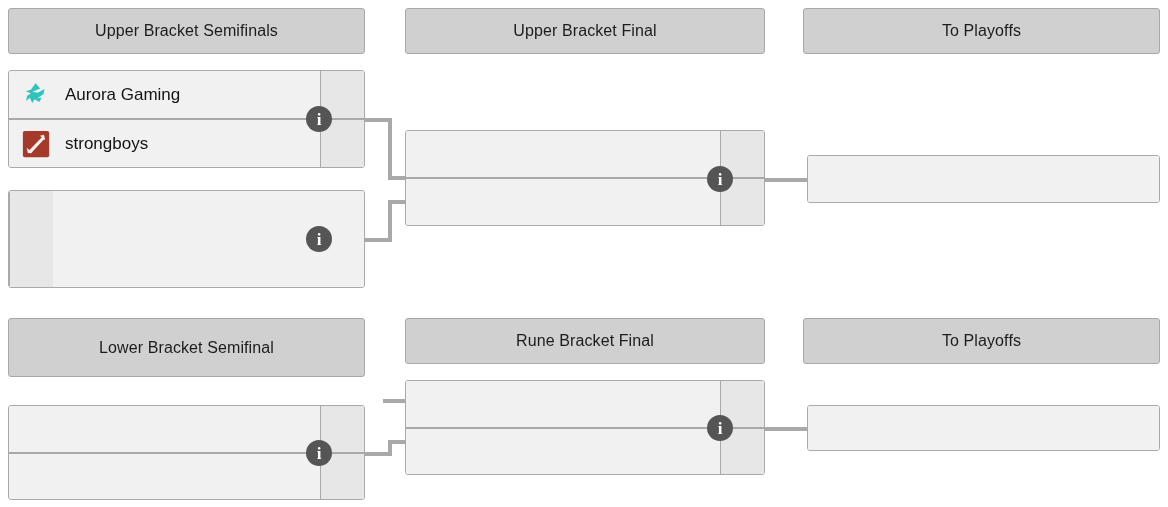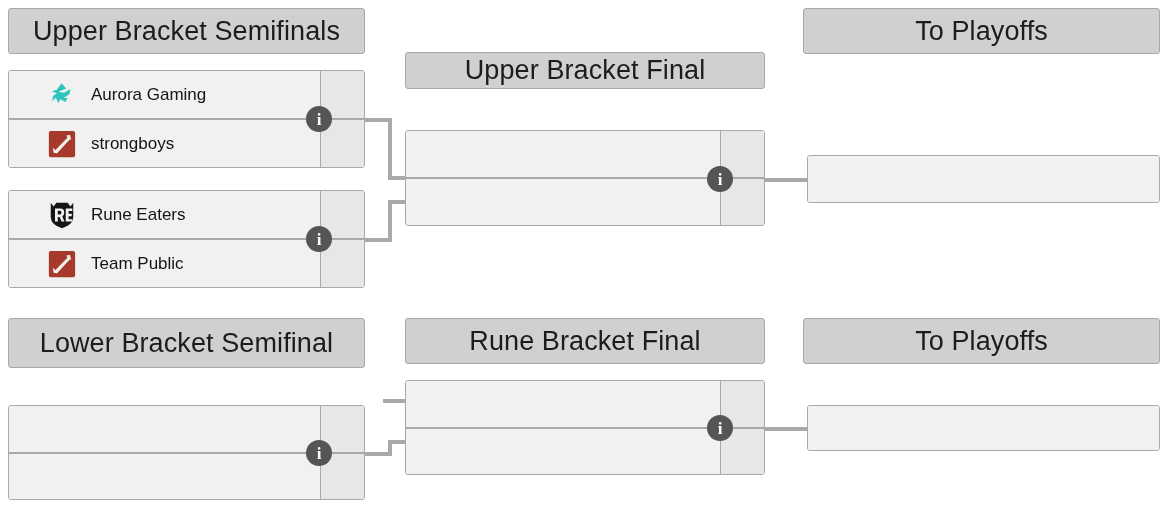--- a/index.html
+++ b/index.html
@@ -22,21 +22,21 @@
   
   .round-header {
     position: absolute;
     box-sizing: border-box;
     background: #d0d0d0;
     border: 1px solid #a8a8a8;
     border-radius: 3px;
     display: flex;
     align-items: center;
     justify-content: center;
-    font-size: 27px;
+    font-size: 16px;
     color: #1c1c1c;
     letter-spacing: .1px;
     white-space: nowrap;
   }
 
   
   .match {
     position: absolute;
     box-sizing: border-box;
     border: 1px solid #a9a9a9;
@@ -46,21 +46,20 @@
     flex-direction: column;
     overflow: hidden;
   }
   .match-row {
     box-sizing: border-box;
     flex: 1 1 0;
     display: flex;
     align-items: center;
     background: #f1f1f1;
     min-height: 0;
-    padding-left: 26px;
   }
   .match-row + .match-row {
     border-top: 2px solid #a9a9a9;
     text-align: right;
   }
   .opp {
     flex: 1 1 auto;
     display: flex;
     align-items: center;
     min-width: 0;
@@ -126,21 +125,21 @@
   }
 </style>
 </head>
 <body>
 
 <div class="stage">
 
   <div class="round-header" style="left:8px; top:8px; width:357px; height:46px;">
     <span>Upper Bracket Semifinals</span>
   </div>
-  <div class="round-header" style="left:405px; top:8px; width:360px; height:37px;margin-top:44px;">
+  <div class="round-header" style="left:405px; top:8px; width:360px; height:46px;">
     <span>Upper Bracket Final</span>
   </div>
   <div class="round-header" style="left:803px; top:8px; width:357px; height:46px;">
     <span>To Playoffs</span>
   </div>
 
   <div class="conn conn-h" style="left:365px; top:118px; width:27px;"></div>
   <div class="conn conn-v" style="left:388px; top:118px; height:62px;"></div>
   <div class="conn conn-h" style="left:388px; top:176px; width:20px;"></div>
 
@@ -170,40 +169,20 @@
         </svg>
         <span class="team-name">strongboys</span>
       </div>
       <div class="score-cell"></div>
     </div>
   </div>
   <div class="info-icon" style="left:306px; top:106px;">i</div>
 
   <div class="match" style="left:8px; top:190px; width:357px; height:98px;">
     <div class="match-row">
-      <div class="opp">
-        <svg class="logo" viewBox="0 0 32 32">
-          <path d="M4 3 L7 7 L10 3 L16 3 L22 3 L25 7 L28 3 L28 18 Q28 26 16 30 Q4 26 4 18 Z" fill="#141414"></path>
-          <path d="M8.5 9 L8.5 23 L11.5 23 L11.5 18 L13.5 18 L15.5 23 L18.5 23 L16.3 17.4 Q18.4 16.3 18.4 13.3 Q18.4 9 14 9 Z M11.5 11.5 L13.8 11.5 Q15.4 11.5 15.4 13.3 Q15.4 15.4 13.8 15.4 L11.5 15.4 Z" fill="#f1f1f1"></path>
-          <path d="M20 9 L27 9 L27 11.6 L23 11.6 L23 14.6 L26.4 14.6 L26.4 17.2 L23 17.2 L23 20.4 L27 20.4 L27 23 L20 23 Z" fill="#f1f1f1"></path>
-        </svg>
-        <span class="team-name">Rune Eaters</span>
-      </div>
-      <div class="score-cell"></div>
-    </div>
-    <div class="match-row">
-      <div class="opp">
-        <svg class="logo" viewBox="0 0 32 32">
-          <rect x="2" y="2" width="28" height="28" rx="2" fill="#a53a2a"></rect>
-          <path d="M7 24.5 L23.5 7.5 L25 10.5 L10.5 26 Z" fill="#f4f1ef"></path>
-          <path d="M24.5 6.2 L25.8 12 L20.2 7.2 Z" fill="#f4f1ef"></path>
-          <path d="M7.4 25.8 L6.1 20 L11.7 24.8 Z" fill="#f4f1ef"></path>
-        </svg>
-        <span class="team-name">Team Public</span>
-      </div>
       <div class="score-cell"></div>
     </div>
   </div>
   <div class="info-icon" style="left:306px; top:226px;">i</div>
 
   <div class="match" style="left:405px; top:130px; width:360px; height:96px;">
     <div class="match-row">
       <div class="opp">
         <span class="team-name"></span>
       </div>
@@ -219,21 +198,21 @@
   <div class="info-icon" style="left:707px; top:166px;">i</div>
 
   <div class="match single" style="left:807px; top:155px; width:353px; height:48px;">
     <div class="match-row">
       <div class="opp">
         <span class="team-name"></span>
       </div>
     </div>
   </div>
 
-  <div class="round-header" style="left:8px; top:318px; width:357px; height:50px;">
+  <div class="round-header" style="left:8px; top:318px; width:357px; height:59px;">
     <span>Lower Bracket Semifinal</span>
   </div>
   <div class="round-header" style="left:405px; top:318px; width:360px; height:46px;">
     <span>Rune Bracket Final</span>
   </div>
   <div class="round-header" style="left:803px; top:318px; width:357px; height:46px;">
     <span>To Playoffs</span>
   </div>
 
   <div class="conn conn-h" style="left:383px; top:399px; width:25px;"></div>

